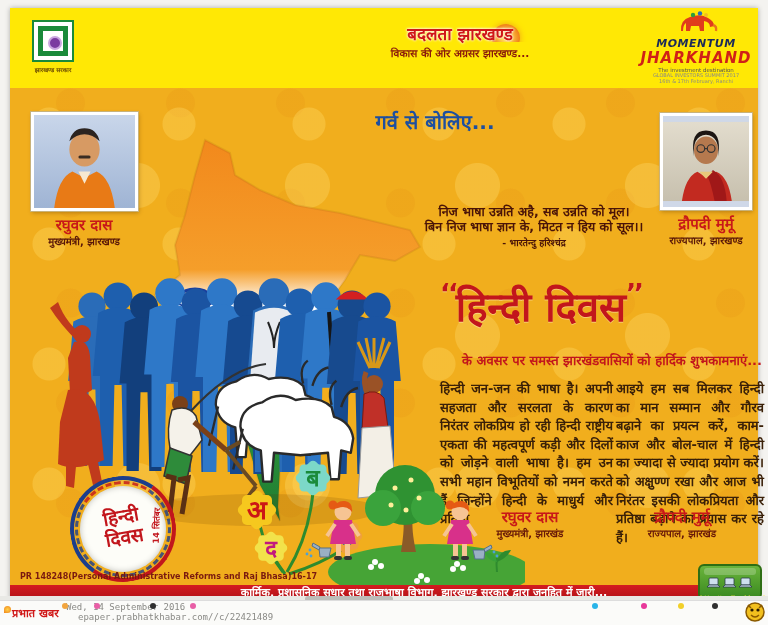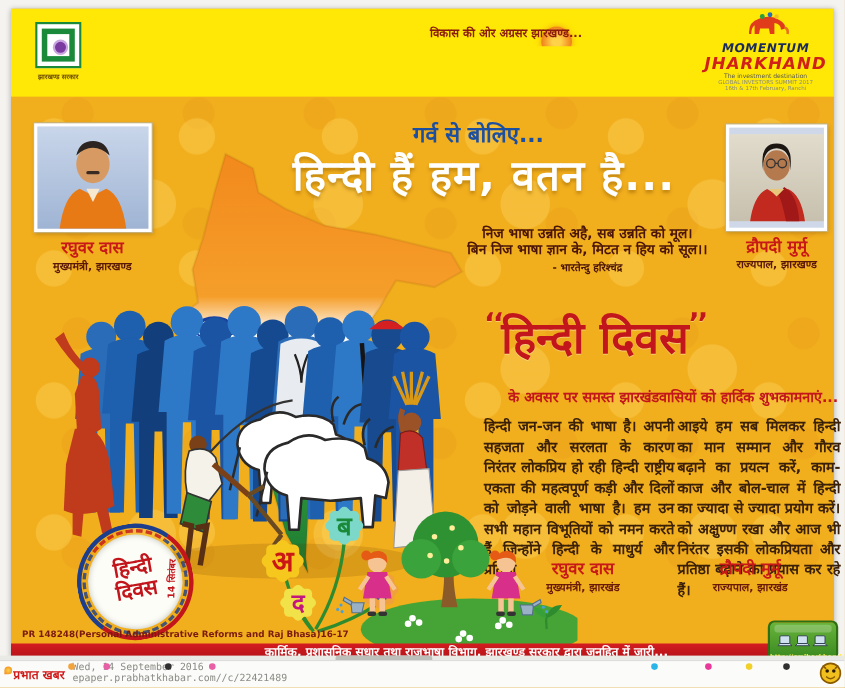--- a/index.html
+++ b/index.html
@@ -79,41 +79,42 @@
   .web-badge .strip{height:7px;background:rgba(255,255,255,.22);border-radius:3px;margin:2px 4px 0 4px;}
   .web-badge .laptops{height:13px;margin-top:1px;}
   .web-badge .url{font-size:6px;font-weight:bold;color:#ffe84a;line-height:7px;}
   
   .efooter{position:absolute;left:0;top:600px;width:768px;height:25px;background:#fbfbf9;border-top:1px solid #ddd;}
   .scroll-track{position:absolute;left:0;top:596px;width:768px;height:6px;background:#e9e9e5;}
   .scroll-thumb{position:absolute;left:305px;top:596px;width:88px;height:6px;background:#bdbdb9;border-radius:3px;cursor:pointer;}
   .brand{position:absolute;left:4px;top:605px;font-size:11px;font-weight:800;color:#d01818;}
   .brand .flame{display:inline-block;width:7px;height:7px;background:radial-gradient(circle,#ffd24a,#f08018);border-radius:50% 50% 50% 0;vertical-align:4px;margin-right:1px;}
   .edate{position:absolute;left:66px;top:602px;font-size:9px;font-family:"DejaVu Sans Mono","Liberation Mono",monospace;color:#8a8a86;}
-  .eurl{position:absolute;left:66px;top:612px;font-size:9px;font-family:"DejaVu Sans Mono","Liberation Mono",monospace;color:#8a8a86;cursor:pointer;text-align:center;}
+  .eurl{position:absolute;left:78px;top:612px;font-size:9px;font-family:"DejaVu Sans Mono","Liberation Mono",monospace;color:#8a8a86;cursor:pointer;text-align:center;}
   .dot{position:absolute;width:6px;height:6px;border-radius:50%;top:603px;}
   .mascot{position:absolute;right:2px;top:600px;width:22px;height:24px;}
 </style>
 </head>
 <body>
 
 <div class="stage">
   <div class="poster">
 
     <div class="band-top">
       <div class="emblem">
         <div class="knot"></div>
         <div class="core"></div>
       </div>
       <div class="emblem-caption">झारखण्ड सरकार</div>
 
       <div class="slogan">
         <div class="sun-icon">
             <div class="disc"></div>
           </div>
+        <div class="slogan-title">बदलता झारखण्ड</div>
         <div class="slogan-sub">विकास की ओर अग्रसर झारखण्ड...</div>
       </div>
 
       <div class="momentum">
         <svg width="46" height="24" viewBox="0 0 46 24">
           <path d="M8,21 Q7,10 17,7 Q28,3 35,8 Q41,11 41,16 L37,17 Q37,12 31,11 L31,21 27,21 26,16 18,16 17,21 13,21 13,13 Q10,15 10,21 Z" fill="#e03c1c"></path>
           <path d="M40,15 q4,1 3,6" stroke="#e8731c" stroke-width="2.4" fill="none"></path>
           <circle cx="20" cy="5" r="2.2" fill="#2e9b3e"></circle>
           <circle cx="27" cy="3.4" r="2.2" fill="#2a6cb8"></circle>
           <circle cx="33" cy="5" r="2" fill="#f2c01e"></circle>
@@ -263,21 +264,20 @@
               <circle cx="56" cy="31" r="4.5"></circle>
               <path d="M48.5,31 h3"></path>
             </g>
         </svg>
       </div>
       <div class="p-name">द्रौपदी मुर्मू</div>
       <div class="p-title">राज्यपाल, झारखण्ड</div>
     </div>
 
     <div class="pre-head">गर्व से बोलिए...</div>
-    <div class="main-head">हिन्दी हैं हम, वतन है...</div>
 
     <div class="quote">
       <div class="q-line">निज भाषा उन्नति अहै, सब उन्नति को मूल।</div>
       <div class="q-line">बिन निज भाषा ज्ञान के, मिटत न हिय को सूल।।</div>
       <div class="q-attr">- भारतेन्दु हरिश्चंद्र</div>
     </div>
 
     <div class="event-title">
       <span class="qm">‘‘</span><span>हिन्दी दिवस</span><span class="qm">’’</span>
     </div>

